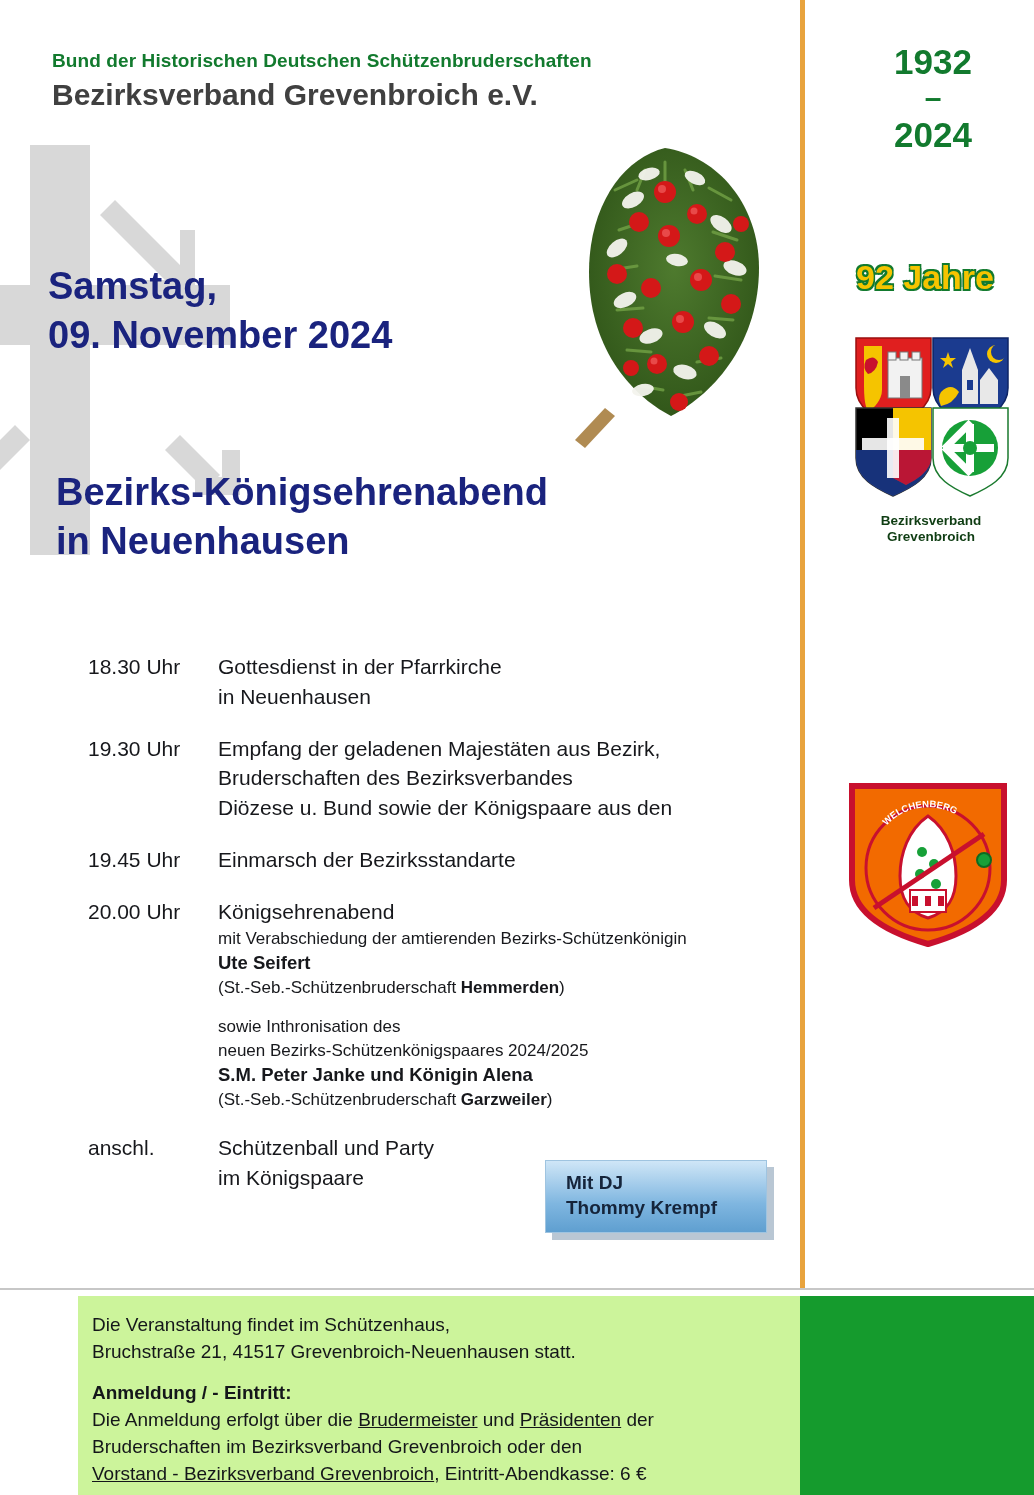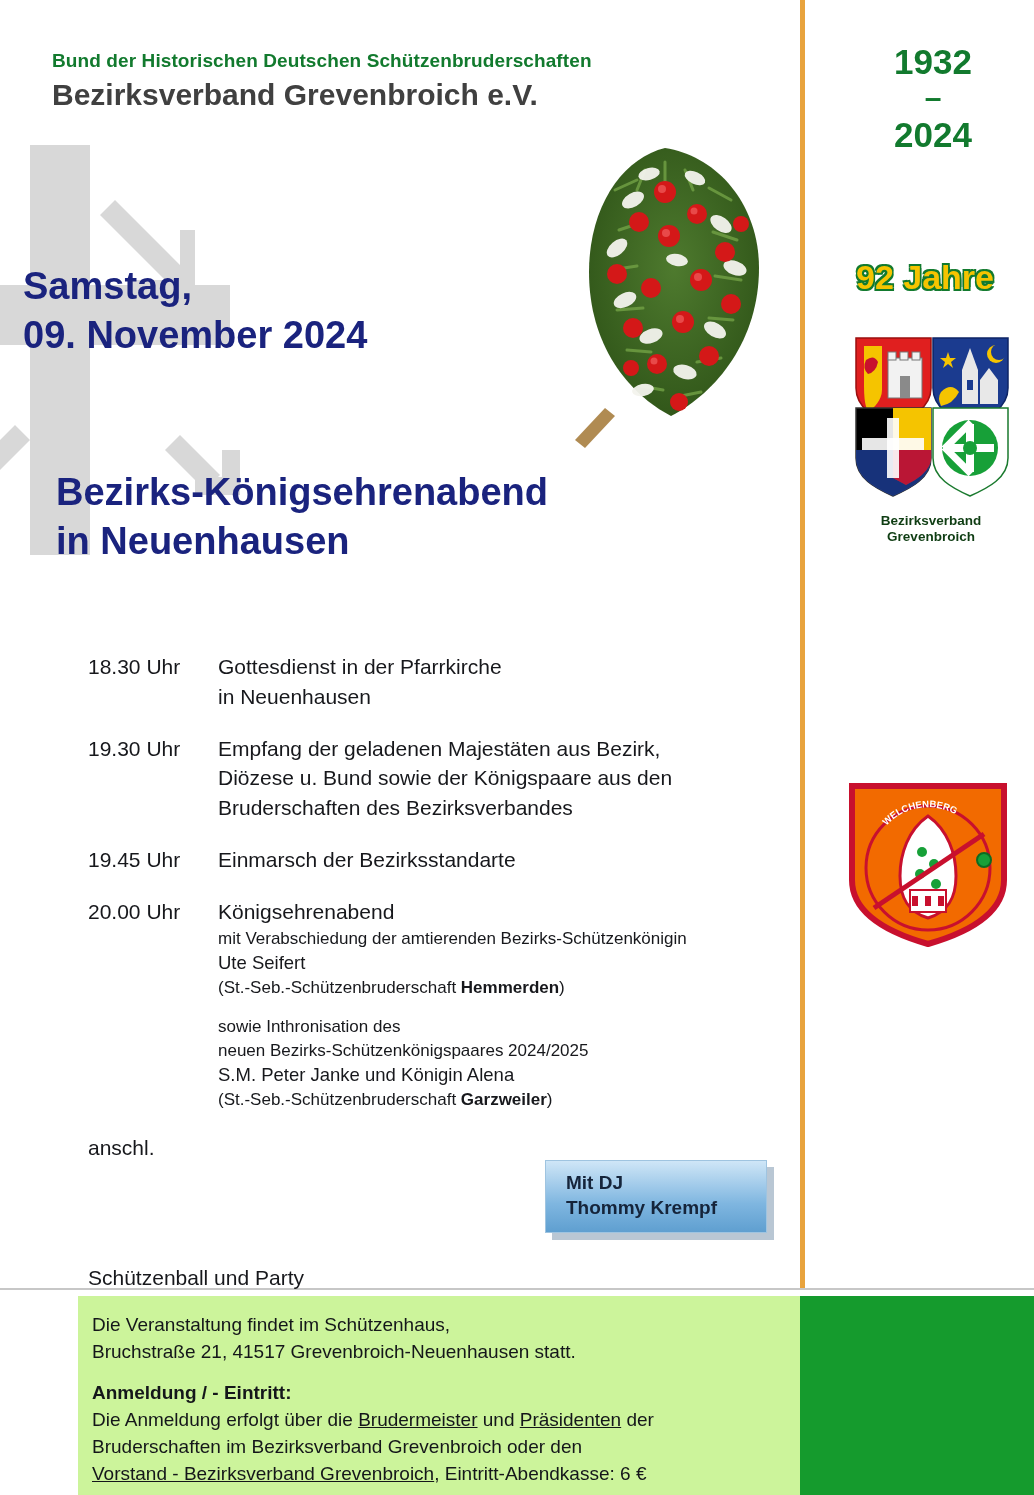--- a/index.html
+++ b/index.html
@@ -126,21 +126,21 @@
     left: 545px;
     top: 140px;
     width: 240px;
     height: 320px;
     z-index: 2;
   }
 
   
   .date-block {
     position: absolute;
-    left: 23px;
+    left: 48px;
     top: 262px;
     z-index: 3;
     color: #1a237e;
     font-weight: bold;
     font-size: 38px;
     line-height: 1.28;
   }
   .title-block {
     position: absolute;
     left: 56px;
@@ -174,21 +174,21 @@
   .sched-desc {
     font-size: 21px;
     line-height: 1.42;
   }
   .sched-desc .sub {
     font-size: 17px;
     line-height: 1.38;
   }
   .sched-desc .sub-bold {
     font-size: 18.5px;
-    font-weight: normal;
+    font-weight: bold;
     line-height: 1.38;
   }
   .gap-small { height: 16px; }
 
   
   .dj-box {
     position: absolute;
     left: 545px;
     top: 1160px;
     width: 222px;
@@ -442,22 +442,22 @@
     <div class="sched-desc">
       <div>Gottesdienst in der Pfarrkirche</div>
       <div>in Neuenhausen</div>
     </div>
   </div>
 
   <div class="sched-row">
     <div class="sched-time">19.30 Uhr</div>
     <div class="sched-desc">
       <div>Empfang der geladenen Majestäten aus Bezirk,</div>
+      <div>Bruderschaften des Bezirksverbandes</div>
       <div>Diözese u. Bund sowie der Königspaare aus den</div>
-      <div>Bruderschaften des Bezirksverbandes</div>
     </div>
   </div>
 
   <div class="sched-row">
     <div class="sched-time">19.45 Uhr</div>
     <div class="sched-desc">
       <div>Einmarsch der Bezirksstandarte</div>
     </div>
   </div>
 
@@ -469,21 +469,21 @@
       <div class="sub-bold">Ute Seifert</div>
       <div class="sub"><span>(St.-Seb.-Schützenbruderschaft </span><b>Hemmerden</b><span>)</span></div>
       <div class="gap-small"></div>
       <div class="sub">sowie Inthronisation des</div>
       <div class="sub">neuen Bezirks-Schützenkönigspaares 2024/2025</div>
       <div class="sub-bold">S.M. Peter Janke und Königin Alena</div>
       <div class="sub"><span>(St.-Seb.-Schützenbruderschaft </span><b>Garzweiler</b><span>)</span></div>
     </div>
   </div>
 
-  <div class="sched-row" style="margin-top:5px;flex-direction:column;">
+  <div class="sched-row" style="margin-top:5px;">
     <div class="sched-time">anschl.</div>
     <div class="sched-desc">
       <div>Schützenball und Party</div>
       <div>im Königspaare</div>
     </div>
   </div>
 </div>
 
 <div class="dj-box">
   <div class="dj-inner">

